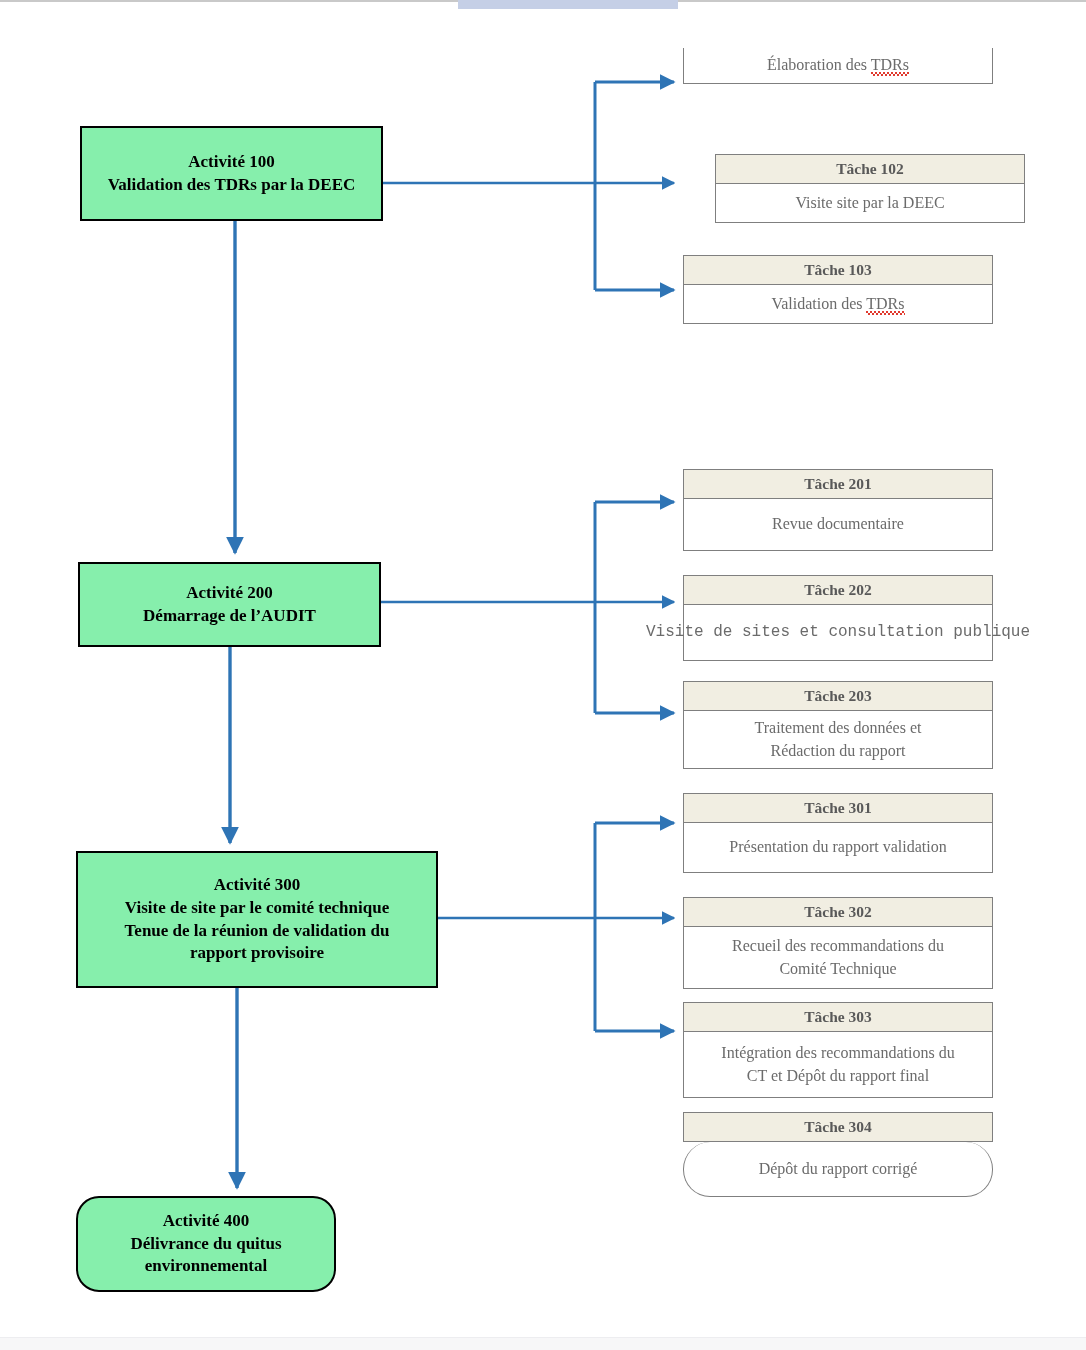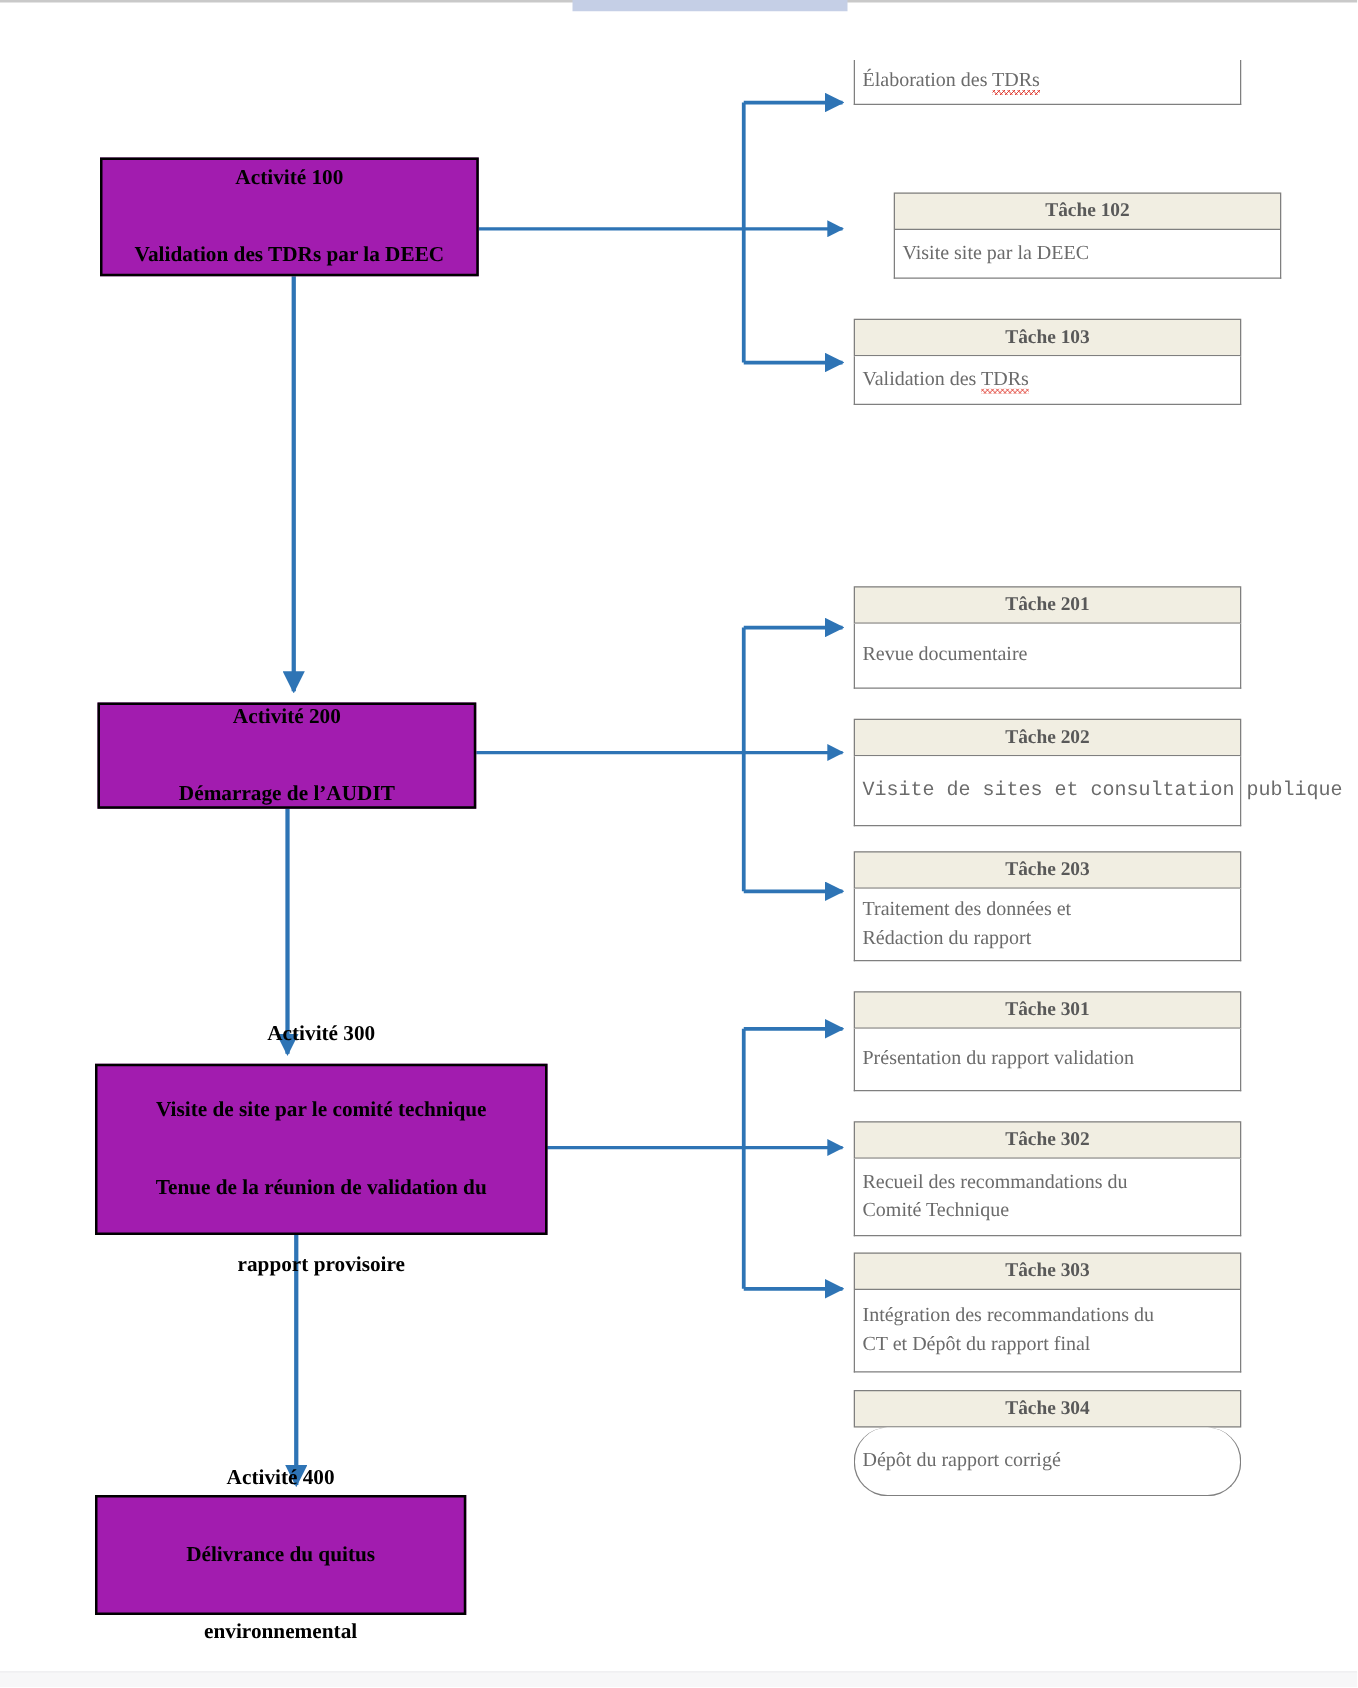--- a/index.html
+++ b/index.html
@@ -39,32 +39,31 @@
     height: 12px;
     background: #f7f7f8;
     border-top: 1px solid #ededf0;
   }
 
   
   .activity {
     position: absolute;
     box-sizing: border-box;
     border: 2.5px solid #000000;
-    background: #a21caf;
+    background: #86efac;
     display: flex;
     flex-direction: column;
     align-items: center;
     justify-content: center;
     text-align: center;
     color: #000000;
     font-weight: bold;
     font-size: 17px;
     line-height: 1.33;
     padding: 4px 8px;
-    gap: 39px;
   }
   .activity .ln { display: block; white-space: nowrap; }
 
   
   .task {
     position: absolute;
     box-sizing: border-box;
   }
   .task-head {
     box-sizing: border-box;
@@ -83,21 +82,21 @@
     box-sizing: border-box;
     border: 1.5px solid #7f7f7f;
     border-top: none;
     background: #ffffff;
     color: #6b6b6b;
     font-size: 16px;
     line-height: 1.42;
     text-align: center;
     display: flex;
     flex-direction: column;
-    align-items: flex-start;
+    align-items: center;
     justify-content: center;
     padding: 2px 6px;
   }
   .task-body .ln { display: block; white-space: nowrap; }
   .sp {
     background-image:
       linear-gradient(45deg, transparent 45%, #e03a2f 45%, #e03a2f 55%, transparent 55%),
       linear-gradient(-45deg, transparent 45%, #e03a2f 45%, #e03a2f 55%, transparent 55%);
     background-size: 4px 4px;
     background-repeat: repeat-x;
@@ -178,21 +177,21 @@
     <span class="ln">Démarrage de l’AUDIT</span>
   </div>
 
   <div class="activity" style="left:76px; top:851px; width:362px; height:137px;">
     <span class="ln">Activité 300</span>
     <span class="ln">Visite de site par le comité technique</span>
     <span class="ln">Tenue de la réunion de validation du</span>
     <span class="ln">rapport provisoire</span>
   </div>
 
-  <div class="activity" style="left:76px; top:1196px; width:297px; height:96px;">
+  <div class="activity" style="left:76px; top:1196px; width:260px; height:96px;border-radius:23px;">
     <span class="ln">Activité 400</span>
     <span class="ln">Délivrance du quitus</span>
     <span class="ln">environnemental</span>
   </div>
 
   <div class="task" style="left:683px; top:48px; width:310px;">
     <div class="task-body" style="height:36px;">
       <span class="ln">Élaboration des <span class="sp">TDRs</span></span>
     </div>
   </div>

